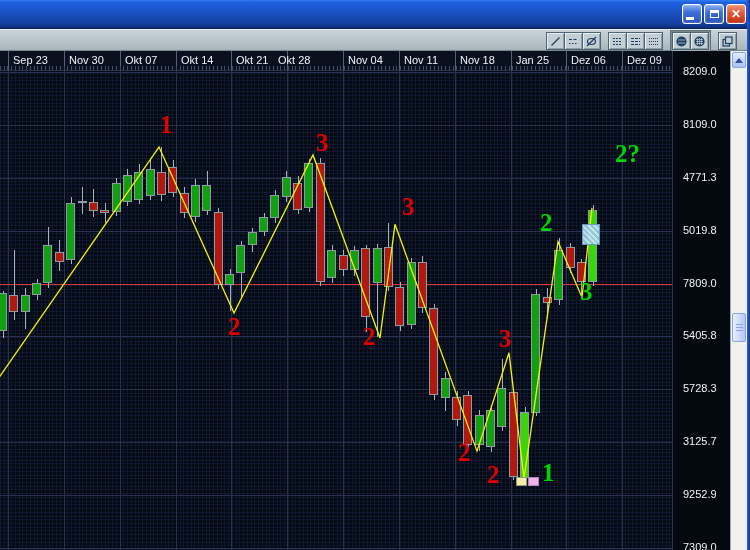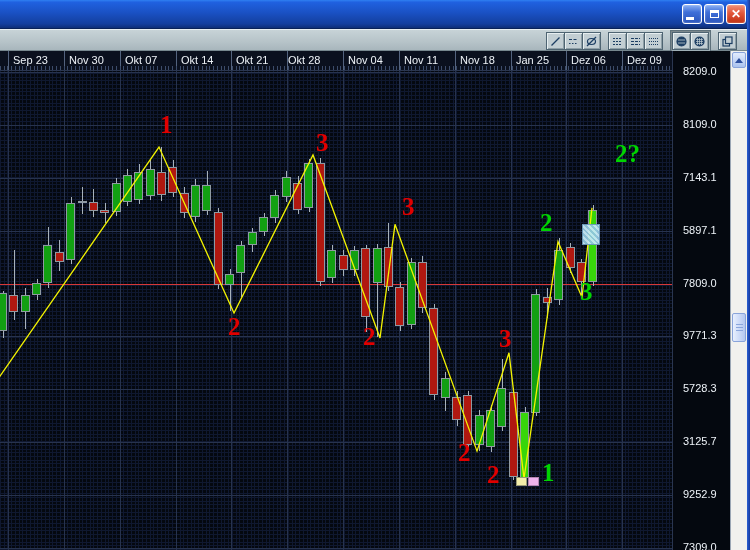--- a/index.html
+++ b/index.html
@@ -173,21 +173,21 @@
       <div class="week-label" style="left: 13px;">Sep 23</div>
       <div class="week-sep" style="left: 64px;"></div>
       <div class="week-label" style="left: 69px;">Nov 30</div>
       <div class="week-sep" style="left: 120px;"></div>
       <div class="week-label" style="left: 125px;">Okt 07</div>
       <div class="week-sep" style="left: 176px;"></div>
       <div class="week-label" style="left: 181px;">Okt 14</div>
       <div class="week-sep" style="left: 231px;"></div>
       <div class="week-label" style="left: 236px;">Okt 21</div>
       <div class="week-sep" style="left: 287px;"></div>
-      <div class="week-label" style="left: 288px;">Okt 28</div>
+      <div class="week-label" style="left: 278px;">Okt 28</div>
       <div class="week-sep" style="left: 343px;"></div>
       <div class="week-label" style="left: 348px;">Nov 04</div>
       <div class="week-sep" style="left: 399px;"></div>
       <div class="week-label" style="left: 404px;">Nov 11</div>
       <div class="week-sep" style="left: 455px;"></div>
       <div class="week-label" style="left: 460px;">Nov 18</div>
       <div class="week-sep" style="left: 511px;"></div>
       <div class="week-label" style="left: 516px;">Jan 25</div>
       <div class="week-sep" style="left: 566px;"></div>
       <div class="week-label" style="left: 571px;">Dez 06</div>
@@ -341,24 +341,24 @@
       <div class="wave" style="left: 580px; top: 208px; color: rgb(0, 212, 0);">3</div>
       <div class="wave" style="left: 615px; top: 70px; color: rgb(0, 212, 0);">2?</div>
       <div class="marker" style="left: 516px; top: 406px; background: rgb(242, 237, 170); border: 1px solid rgb(154, 154, 120);"></div>
       <div class="marker" style="left: 528px; top: 406px; background: rgb(238, 178, 236); border: 1px solid rgb(177, 132, 176);"></div>
       <div class="selbox" style="left: 582px; top: 153px; width: 16px; height: 19px;"></div>
     </div>
 
   <div class="price-axis" id="priceAxis">
       <div class="price-label" style="top: 14px;">8209.0</div>
       <div class="price-label" style="top: 66.875px;">8109.0</div>
-      <div class="price-label" style="top: 119.75px;">7143.1</div>
-      <div class="price-label" style="top: 172.625px;">5897.1</div>
+      <div class="price-label" style="top: 119.75px;">4771.3</div>
+      <div class="price-label" style="top: 172.625px;">5019.8</div>
       <div class="price-label" style="top: 225.5px;">7809.0</div>
-      <div class="price-label" style="top: 278.375px;">9771.3</div>
+      <div class="price-label" style="top: 278.375px;">5405.8</div>
       <div class="price-label" style="top: 331.25px;">5728.3</div>
       <div class="price-label" style="top: 384.125px;">3125.7</div>
       <div class="price-label" style="top: 437px;">9252.9</div>
       <div class="price-label" style="top: 489.875px;">7309.0</div>
     </div>
 
   <div class="scrollbar">
     <div class="sb-btn">
         <span class="tri-up"></span>
       </div>

